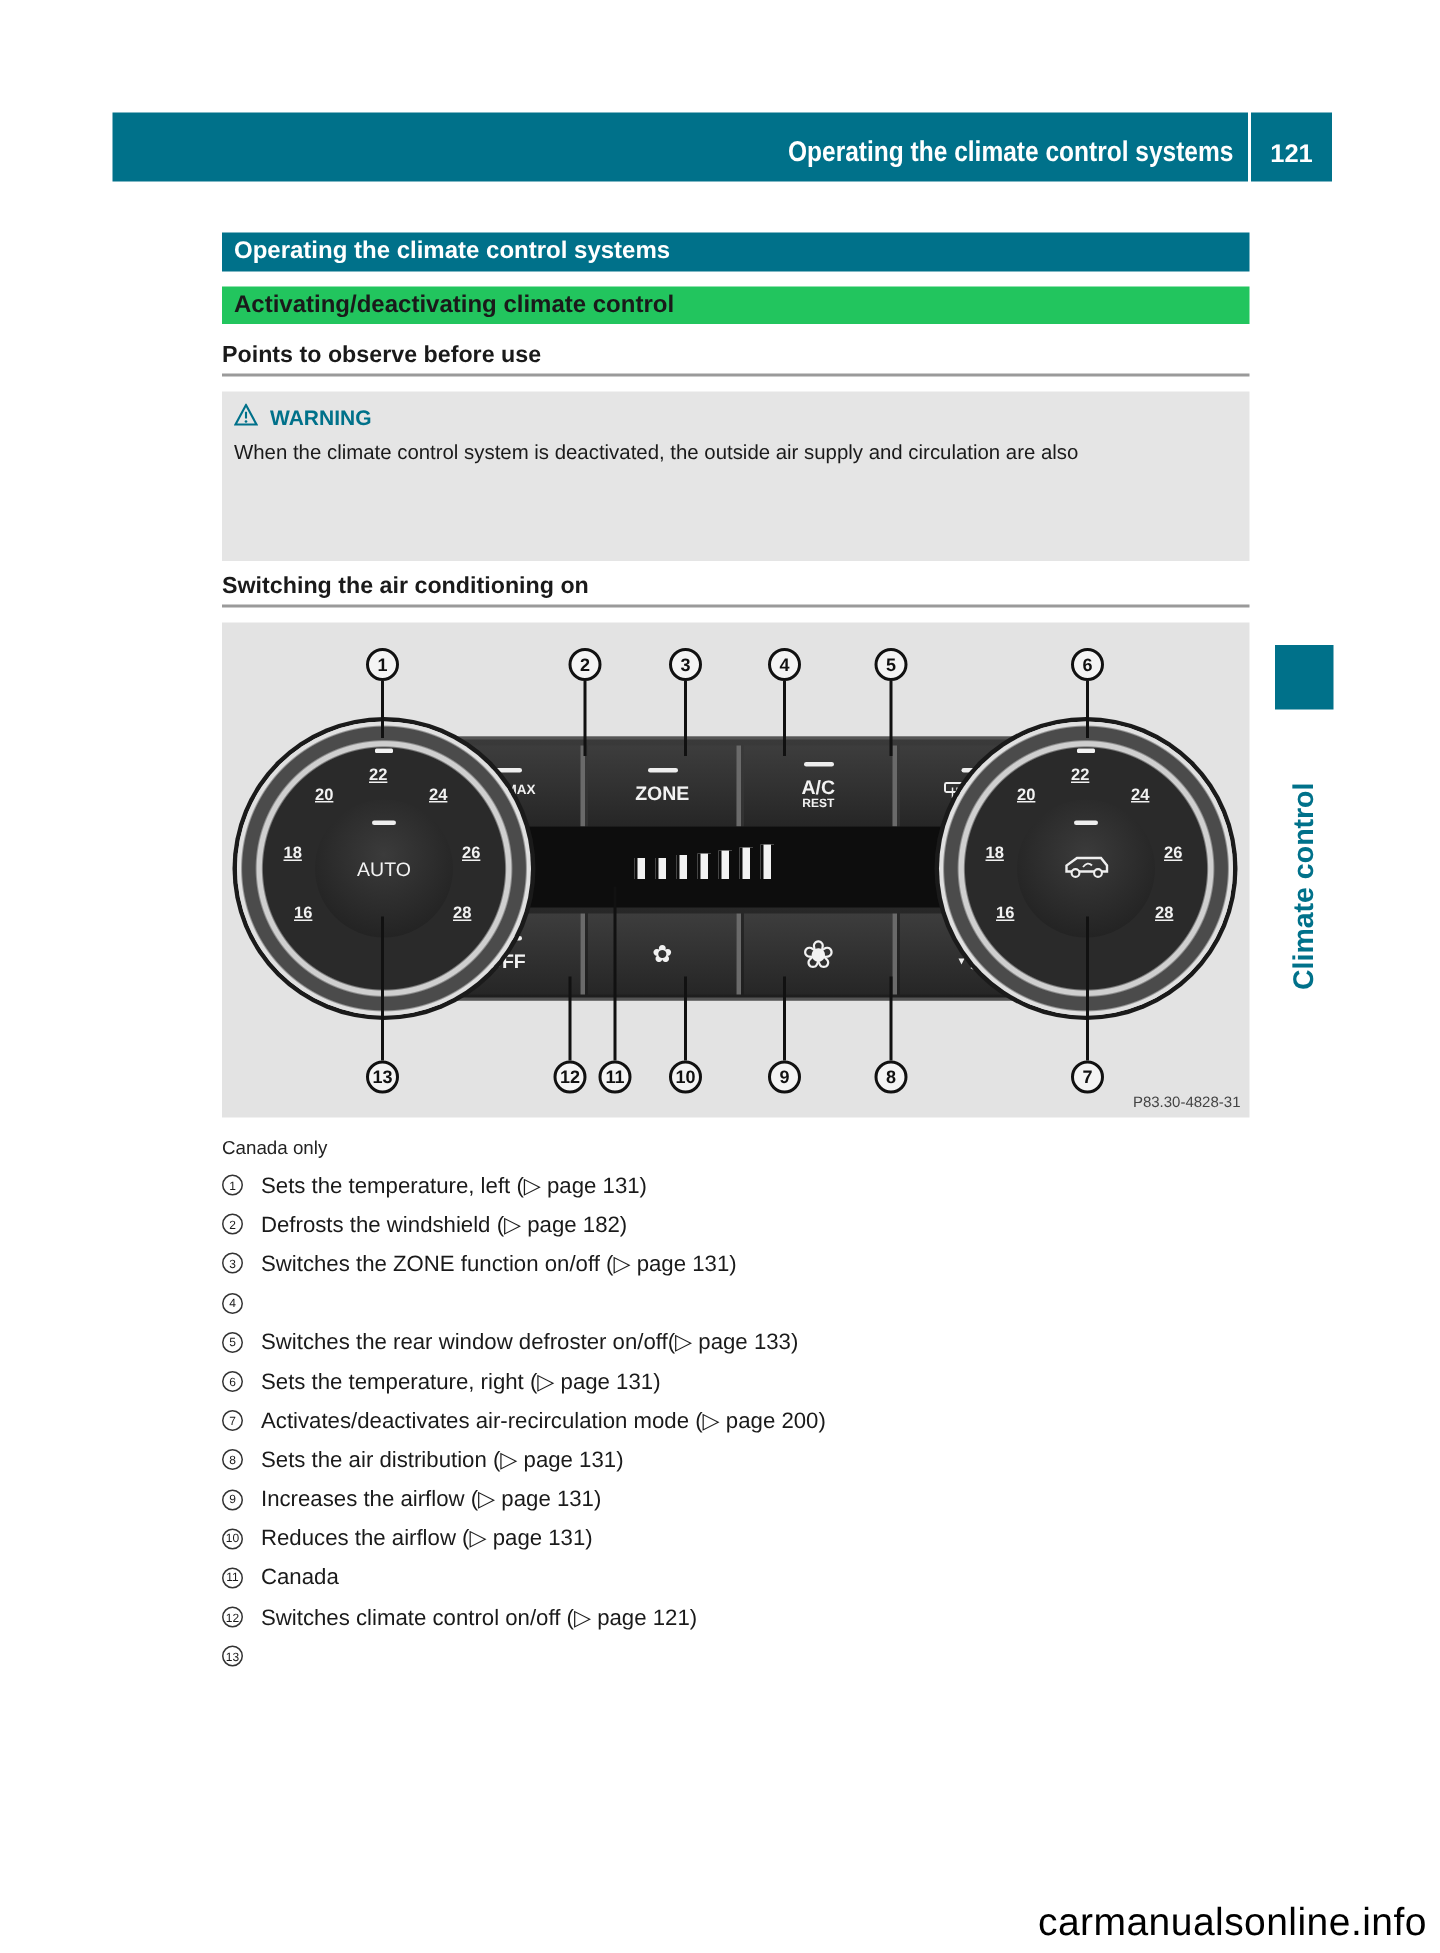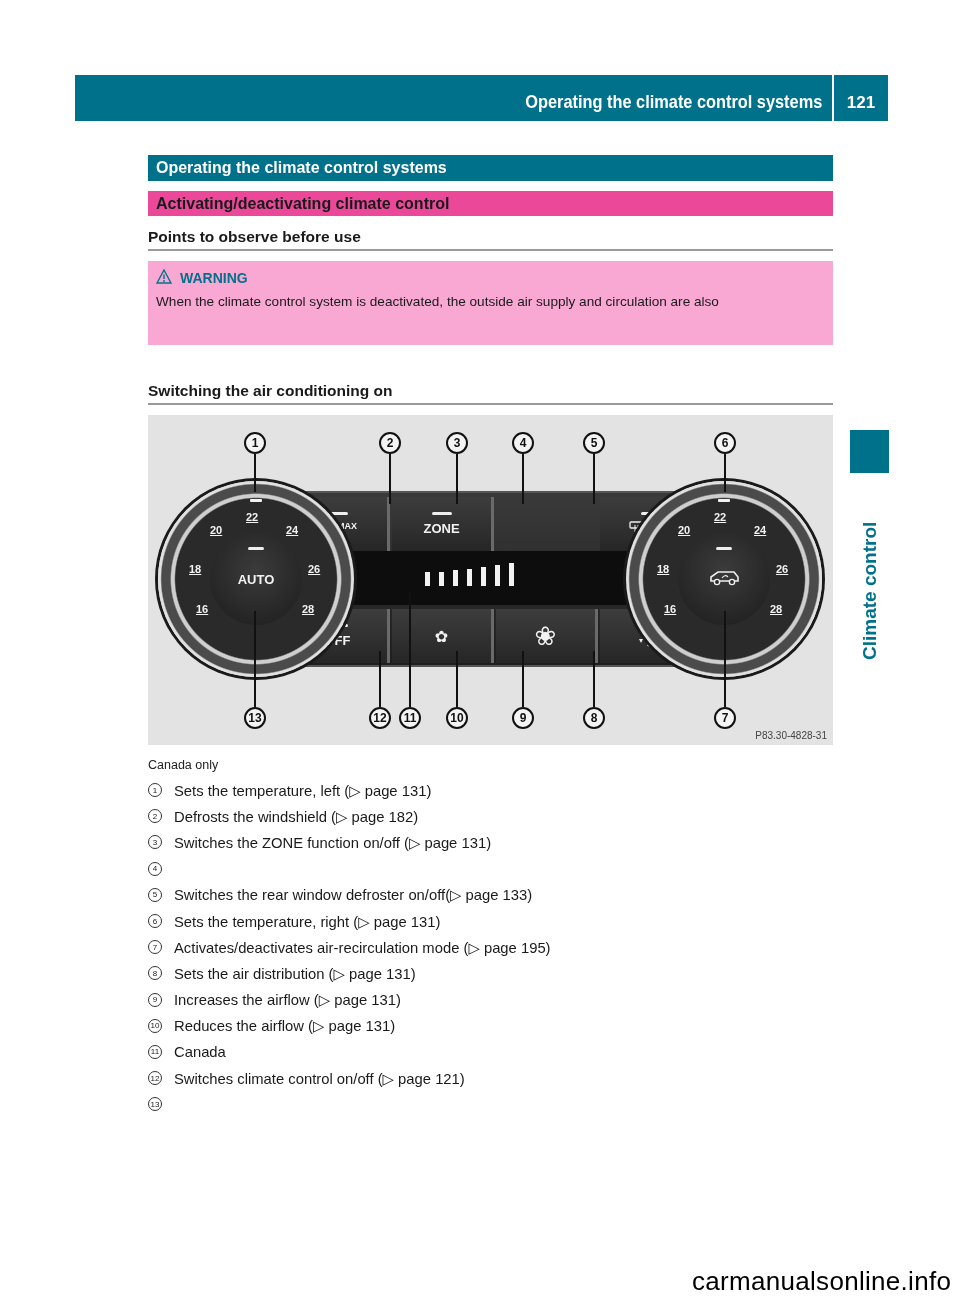--- a/index.html
+++ b/index.html
@@ -33,31 +33,31 @@
     display: flex; align-items: center; justify-content: flex-start;
     white-space: nowrap;
   }
 
   
   .h1bar {
     left: 148px; top: 155px; width: 685px; height: 26px; background: #00718a;
     color: #fff; font-weight: bold; font-size: 16px; line-height: 26px; padding-left: 8px; box-sizing: border-box;
   }
   .h2bar {
-    left: 148px; top: 191px; width: 685px; height: 25px; background: #ec4899;
+    left: 148px; top: 191px; width: 685px; height: 25px; background: #22c55e;
     color: #1a1a1a; font-weight: bold; font-size: 16px; line-height: 25px; padding-left: 8px; box-sizing: border-box;
   }
   .h3 {
     left: 148px; width: 685px; font-weight: bold; font-size: 15.5px; color: #1a1a1a;
     border-bottom: 2px solid #9a9a9a; padding-bottom: 3px;
   }
 
   
   .warn {
-    left: 148px; top: 261px; width: 685px; height: 84px; background: #f9a8d4;
+    left: 148px; top: 261px; width: 685px; height: 113px; background: #e5e5e5;
     box-sizing: border-box; padding: 6px 24px 0 8px;
   }
   .warn-title { display: flex; align-items: center; gap: 8px; color: #00718a; font-weight: bold; font-size: 14px; height: 22px; }
   .warn-body { font-size: 13.6px; line-height: 22px; color: #1a1a1a; margin-top: 2px; }
 
   
   .illus {
     left: 148px; top: 415px; width: 685px; height: 330px; background: #e3e3e3; overflow: hidden;
   }
   .panel-body {
@@ -81,21 +81,21 @@
   .bars div { width: 9px; background: #f2f2f2; border-left: 2px solid #0d0d0d; border-right: 2px solid #0d0d0d; box-sizing: border-box; }
 
   .knob {
     position: absolute; width: 196px; height: 196px; border-radius: 50%;
     background: radial-gradient(circle, #2a2a2a 0 58%, #cfcfcf 59% 61%, #4b4b4b 62% 68%, #e0e0e0 69% 71%, #333 72% 100%);
     box-shadow: 0 0 0 3px #1a1a1a;
   }
   .knob-inner {
     position: absolute; left: 50%; top: 50%; width: 92px; height: 92px; margin: -46px 0 0 -46px;
     border-radius: 50%; background: radial-gradient(circle at 50% 40%, #3b3b3b, #1c1c1c);
-    color: #f2f2f2; font-weight: bold; font-size: 13px;
+    color: #f2f2f2; font-weight: normal; font-size: 13px;
     display: flex; align-items: center; justify-content: center;
   }
   .knob-inner .led { position: absolute; top: 14px; width: 16px; height: 3px; background: #eee; border-radius: 2px; }
   .tick { position: absolute; color: #f2f2f2; font-size: 11px; font-weight: bold; text-decoration: underline; }
   .dash { position: absolute; width: 12px; height: 3px; background: #f2f2f2; border-radius: 1px; }
 
   .callout {
     position: absolute; width: 22px; height: 22px; border: 2px solid #111; border-radius: 50%;
     background: #f4f4f4; color: #111; font-weight: bold; font-size: 12px;
     display: flex; align-items: center; justify-content: center; box-sizing: border-box;
@@ -155,20 +155,25 @@
         <span><svg width="18" height="12" viewBox="0 0 18 12">
               <path d="M1 2 Q9 -1 17 2 L15 8 Q9 6 3 8 Z" fill="none" stroke="#eee" stroke-width="1.3"></path>
               <path d="M6 4v7M9 4v7M12 4v7" stroke="#eee" stroke-width="1"></path>
             </svg></span>
         <span style="font-size:9px">MAX</span>
       </div>
     </div>
     <div class="btn" style="left:104px;top:6px;">
       <div class="led"></div>
       <span>ZONE</span>
+    </div>
+    <div class="btn" style="left:208px;top:6px;">
+      <div class="led"></div>
+      <span>A/C</span>
+      <span class="sub">REST</span>
     </div>
     <div class="btn" style="left:312px;top:6px;border-right:none;">
       <div class="led"></div>
       <div style="display:flex;align-items:flex-start;gap:1px;">
         <span><svg width="18" height="12" viewBox="0 0 18 12">
               <rect x="1" y="1" width="16" height="6" rx="1" fill="none" stroke="#eee" stroke-width="1.3"></rect>
               <path d="M6 4v7M9 4v7M12 4v7" stroke="#eee" stroke-width="1"></path>
             </svg></span>
         <span style="font-size:9px">REAR</span>
       </div>
@@ -303,21 +308,21 @@
   <div class="legend-item">
       <span class="legend-num">5</span>
       <span>Switches the rear window defroster on/off(▷ page 133)</span>
     </div>
   <div class="legend-item">
       <span class="legend-num">6</span>
       <span>Sets the temperature, right (▷ page 131)</span>
     </div>
   <div class="legend-item">
       <span class="legend-num">7</span>
-      <span>Activates/deactivates air-recirculation mode (▷ page 195)</span>
+      <span>Activates/deactivates air-recirculation mode (▷ page 200)</span>
     </div>
   <div class="legend-item">
       <span class="legend-num">8</span>
       <span>Sets the air distribution (▷ page 131)</span>
     </div>
   <div class="legend-item">
       <span class="legend-num">9</span>
       <span>Increases the airflow (▷ page 131)</span>
     </div>
   <div class="legend-item">

